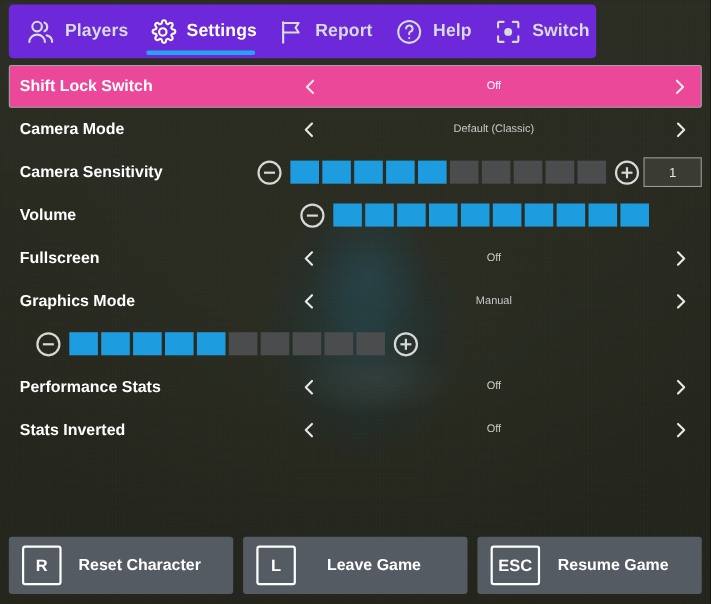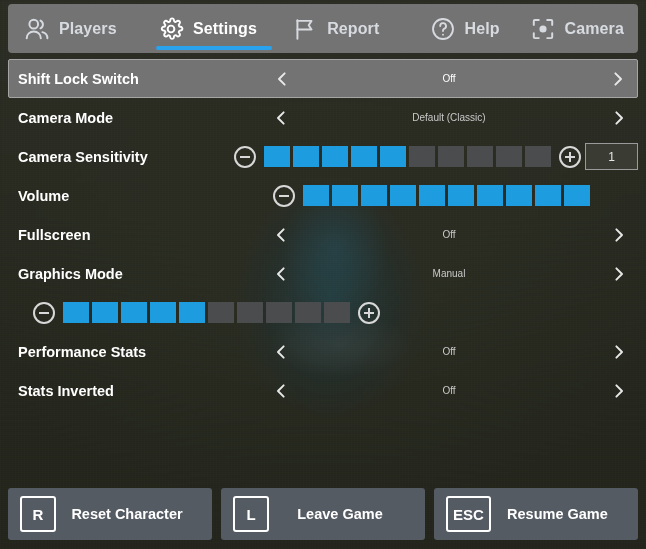--- a/index.html
+++ b/index.html
@@ -40,23 +40,23 @@
     background-image:
       repeating-linear-gradient(0deg, rgba(255,255,255,0.025) 0px, rgba(255,255,255,0.025) 1px, rgba(0,0,0,0.03) 1px, rgba(0,0,0,0.03) 2px),
       repeating-linear-gradient(90deg, rgba(255,255,255,0.02) 0px, rgba(255,255,255,0.02) 1px, rgba(0,0,0,0.025) 1px, rgba(0,0,0,0.025) 3px);
   }
 
   
   .tabbar {
     position: absolute;
     left: 8px;
     top: 4px;
-    width: 630px;
+    width: 534px;
     height: 49px;
-    background: #737373;
+    background: #6d28d9;
     border-radius: 4px;
     display: flex;
     align-items: stretch;
   }
   .tab {
     position: relative;
     display: flex;
     align-items: center;
     gap: 9px;
     padding: 0 6px 0 6px;
@@ -103,21 +103,21 @@
     width: 630px;
   }
   .row {
     position: relative;
     height: 39px;
     display: flex;
     align-items: center;
     box-sizing: border-box;
   }
   .row.selected {
-    background: #737373;
+    background: #ec4899;
     border: 1px solid #a5a5a5;
     border-radius: 2px;
   }
   .row-label {
     width: 240px;
     padding-left: 10px;
     box-sizing: border-box;
     font-size: 14.5px;
     font-weight: bold;
     color: #ffffff;
@@ -311,21 +311,21 @@
         <span class="tab-label">Help</span>
       </div>
       <div class="tab record">
         <span class="tab-ico"><svg viewBox="0 0 24 24" fill="none" stroke="currentColor" stroke-width="1.8" stroke-linecap="round" stroke-linejoin="round">
             <path d="M3.5 8.2V4.6a1 1 0 0 1 1-1h3.6"></path>
             <path d="M15.9 3.6h3.6a1 1 0 0 1 1 1v3.6"></path>
             <path d="M20.5 15.8v3.6a1 1 0 0 1-1 1h-3.6"></path>
             <path d="M8.1 20.4H4.5a1 1 0 0 1-1-1v-3.6"></path>
             <circle cx="12" cy="12" r="3.3" fill="currentColor" stroke="none"></circle>
           </svg></span>
-        <span class="tab-label">Camera</span>
+        <span class="tab-label">Switch</span>
       </div>
     </div>
 
   <div class="rows" id="rows">
       <div class="row selected">
         <div class="row-label">Shift Lock Switch</div>
         <div class="selector">
           <div class="arrow left">
             <svg viewBox="0 0 24 24" fill="none" stroke="currentColor" stroke-width="2.6" stroke-linecap="round" stroke-linejoin="round">
               <path d="M15.5 4.5 8 12l7.5 7.5"></path>

